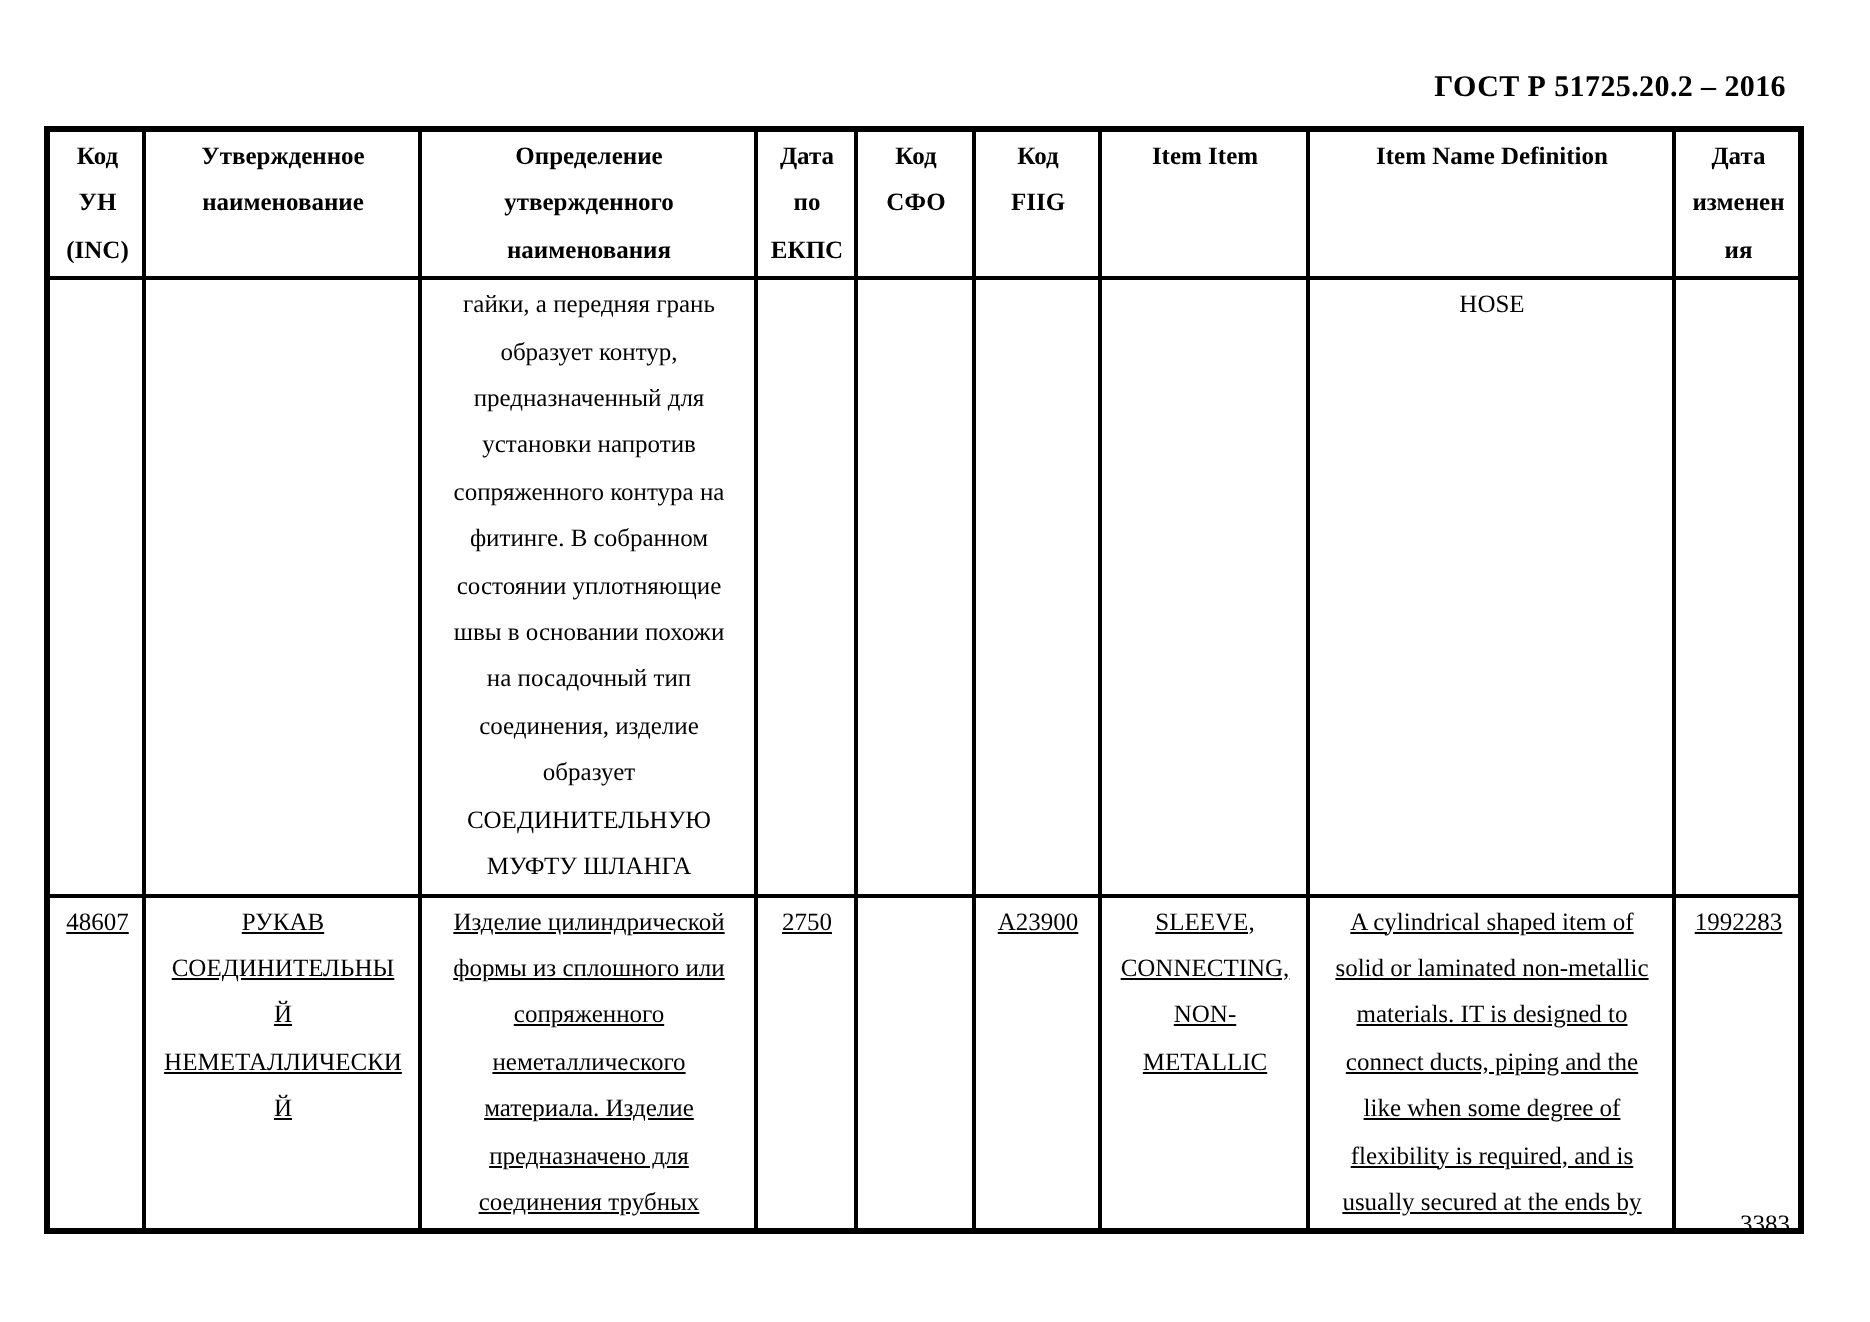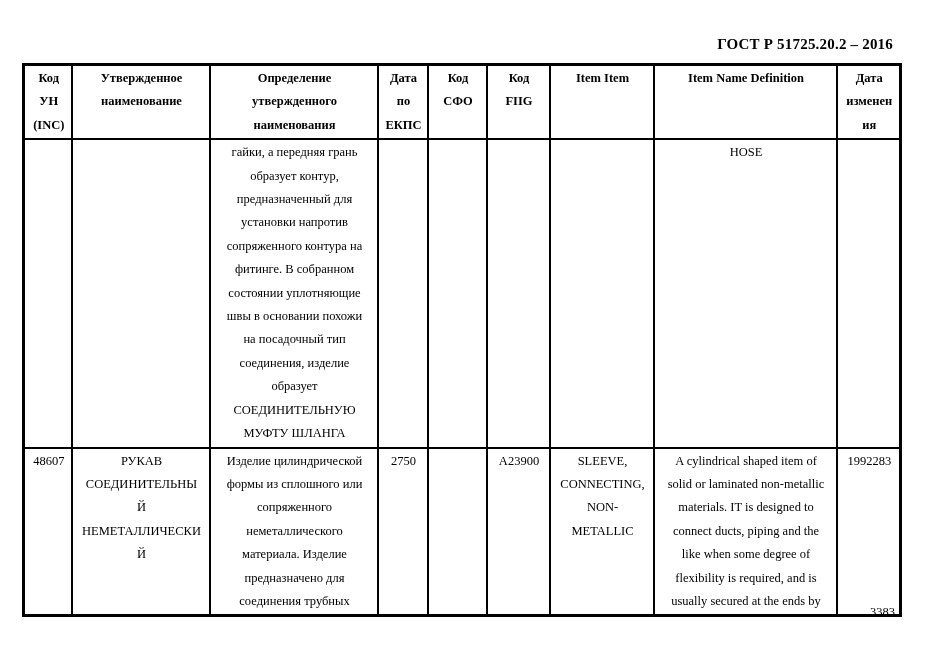--- a/index.html
+++ b/index.html
@@ -44,21 +44,21 @@
     padding: 1px 3px 1px 5px;
     white-space: pre-line;
     overflow: hidden;
     font-family: "Liberation Serif", serif;
   }
   table.gost-table th {
     font-weight: bold;
   }
   tr.hdr-row  { height: 70px; }
   tr.data-row-1 { height: 304px; }
-  tr.data-row-2 { height: 165px; }
+  tr.data-row-2 { height: 165px; text-decoration: underline; }
   .page-number {
     position: absolute;
     top: 605px;
     right: 40px;
     font-size: 12.5px;
     line-height: 15px;
   }
 </style>
 </head>
 <body>

